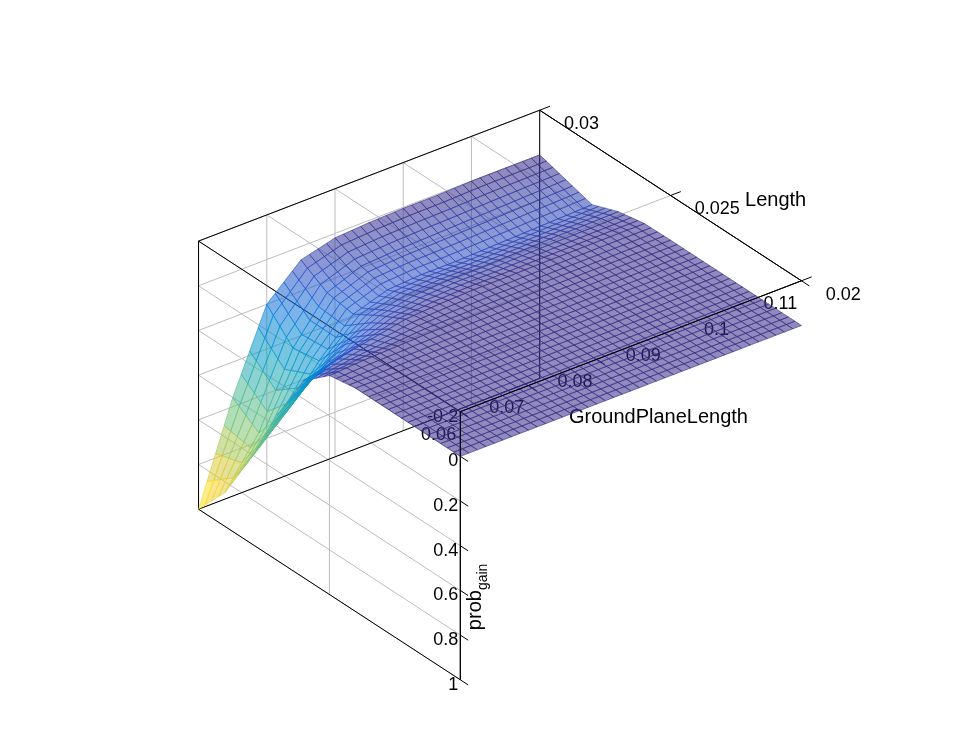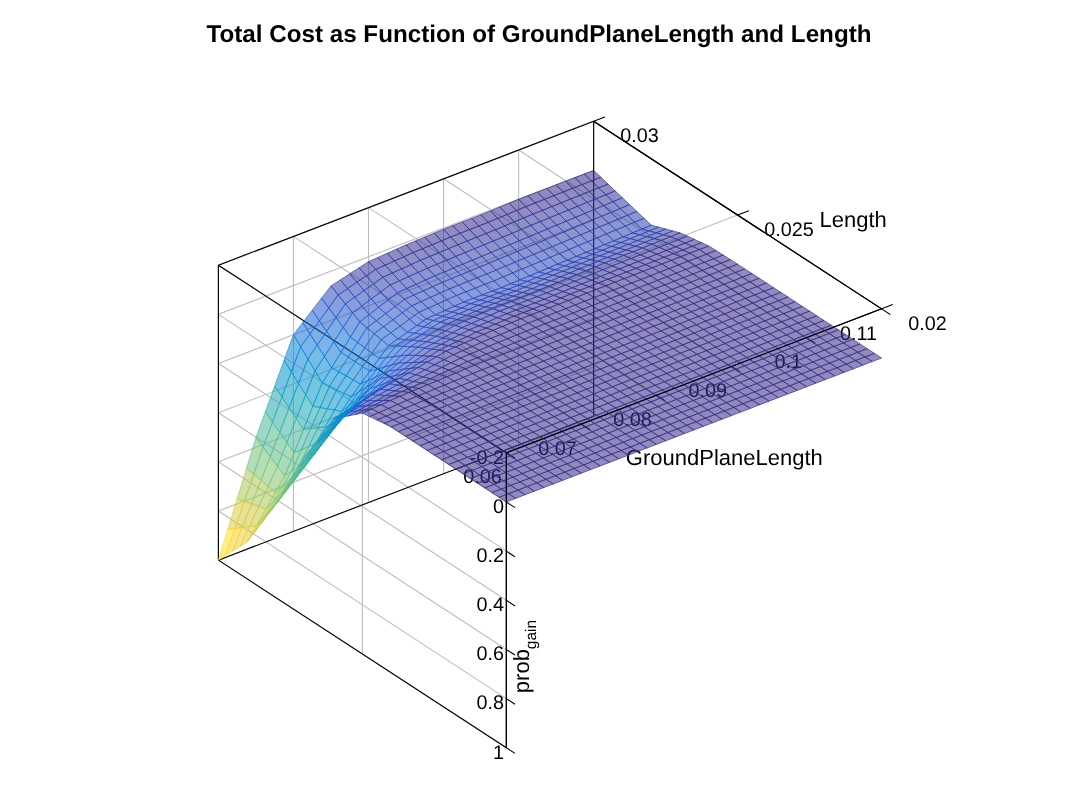--- a/index.html
+++ b/index.html
@@ -55,21 +55,20 @@
   }
   .mesh path {
     fill-opacity: 0.55;
     stroke-width: 0.6;
   }
 </style>
 </head>
 <body>
 <div class="figure">
 
-  <div class="chart-title">Total Cost as Function of GroundPlaneLength and Length</div>
 
   <svg class="scene" width="980" height="735">
     <g id="axes3d">
         <path d="M460.31,411.67 L801.45,280.78 L539.69,110.21 L198.55,241.10 Z" class="floor" style="fill:#ffffff"></path>
         <path d="M460.31,411.67 L198.55,241.10 L198.55,509.22 L460.31,679.79 Z" class="wall"></path>
         <path d="M198.55,241.10 L539.69,110.21 L539.69,378.33 L198.55,509.22 Z" class="wall"></path>
         <line x1="460.3127390742594" y1="411.6666051939141" x2="198.5453246005095" y2="241.0956370312986" class="grid-line"></line>
         <line x1="528.5411263393057" y1="385.48986374653913" x2="266.7737118655558" y2="214.9188955839236" class="grid-line"></line>
         <line x1="596.7695136043519" y1="359.31312229916415" x2="335.002099130602" y2="188.7421541365486" class="grid-line"></line>
         <line x1="664.9979008693981" y1="333.13638085178917" x2="403.2304863956482" y2="162.56541268917366" class="grid-line"></line>

